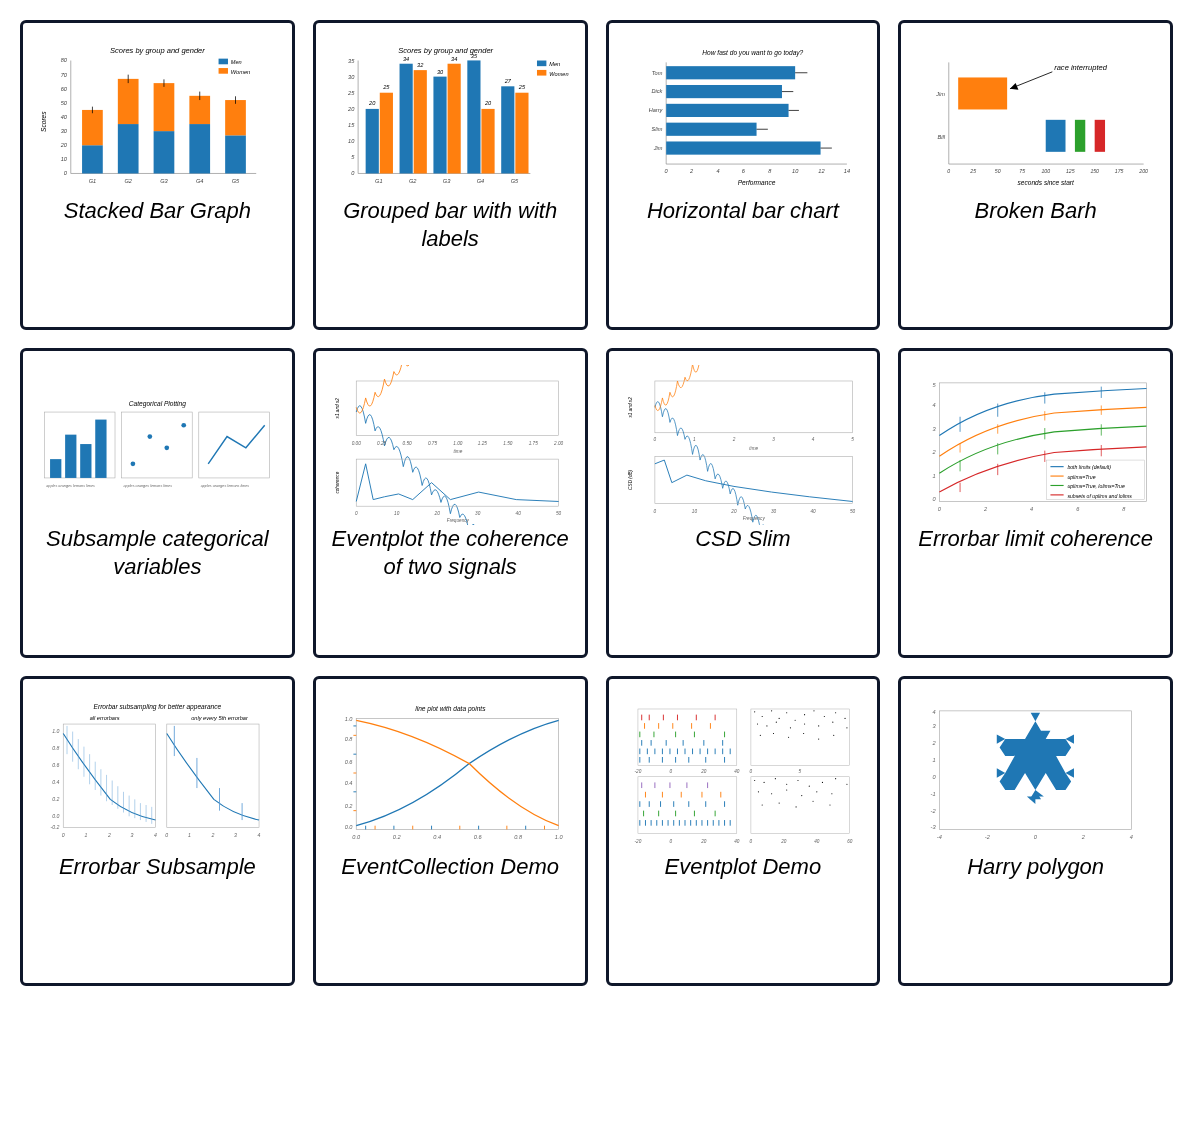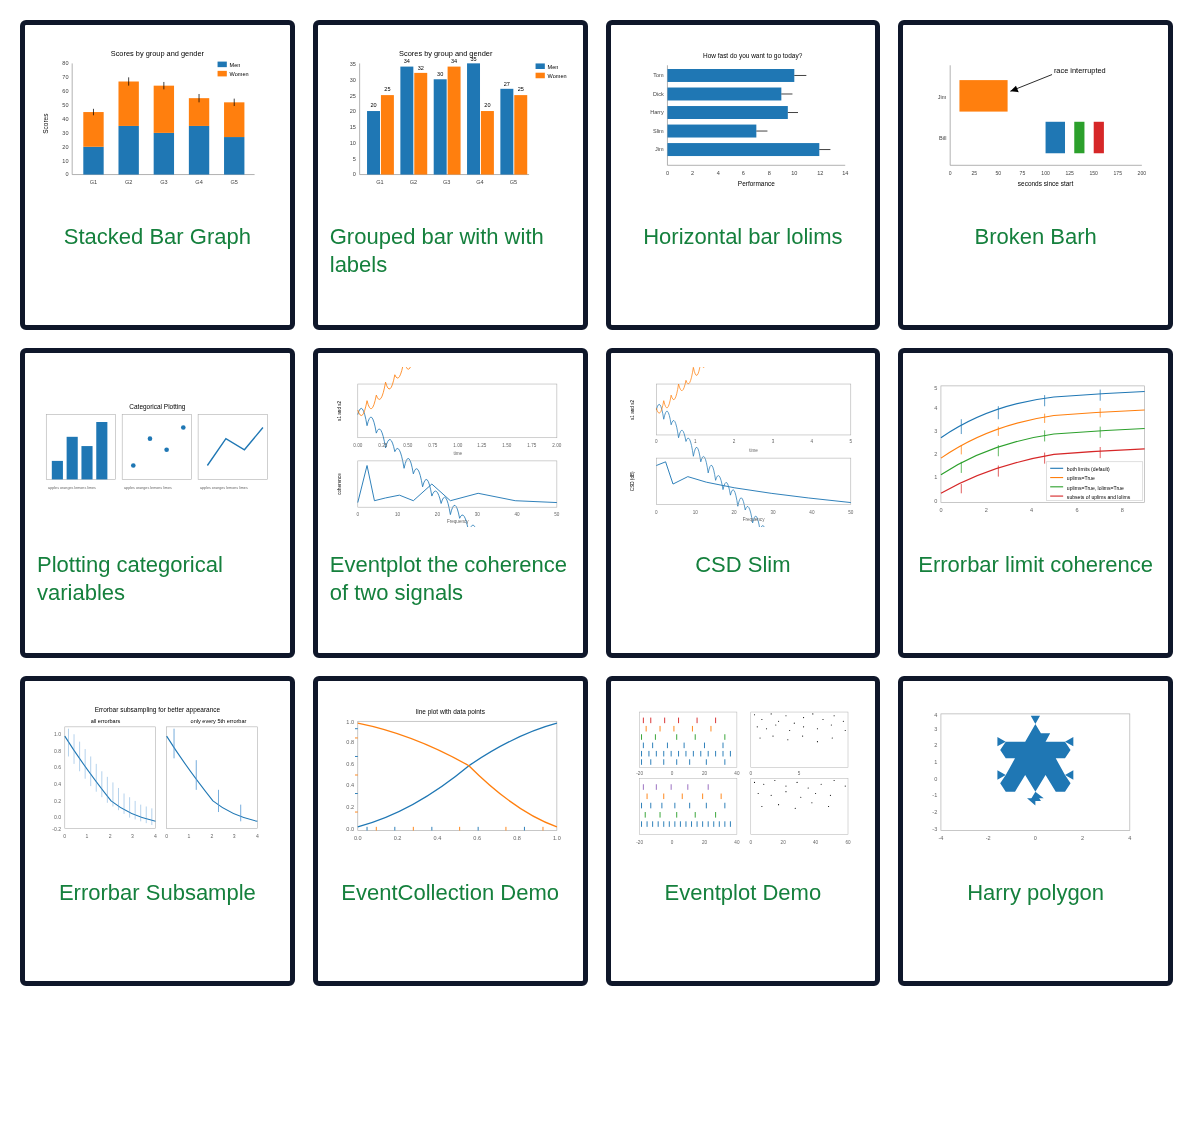--- a/index.html
+++ b/index.html
@@ -9,42 +9,42 @@
     font-family: -apple-system, BlinkMacSystemFont, "Segoe UI", Helvetica, Arial, sans-serif;
     background: #fff;
     width: 1193px;
   }
   .grid {
     display: grid;
     grid-template-columns: repeat(4, 1fr);
     gap: 18px;
   }
   .card {
-    border: 5px solid #0f172a;
+    border: 3px solid #0f172a;
     border-radius: 6px;
     padding: 14px 12px 20px 12px;
     display: flex;
     flex-direction: column;
     align-items: center;
     cursor: pointer;
     min-height: 310px;
+    font-style: italic;
   }
   .thumb {
     width: 100%;
     height: 160px;
     display: flex;
     align-items: center;
     justify-content: center;
     overflow: hidden;
   }
   .thumb svg { width: 100%; height: 100%; }
   .title {
-    margin-top: 24px;
-    text-align: left;
-    color: #15803d;
+    text-align: center;
+    color: #000000;
     font-size: 22px;
     line-height: 1.25;
     font-weight: 400;
   }
 </style>
 </head>
 <body>
 
 <div class="grid">
 
@@ -198,21 +198,21 @@
             <text x="103" y="140">4</text>
             <text x="130" y="140">6</text>
           <text x="158" y="140">8</text>
             <text x="185" y="140">10</text>
             <text x="213" y="140">12</text>
             <text x="240" y="140">14</text>
         </g>
         <text x="144" y="152" text-anchor="middle" font-size="7">Performance</text>
       </svg>
     </div>
-    <div class="title">Horizontal bar lolims</div>
+    <div class="title">Horizontal bar chart</div>
   </div>
 
   <div class="card">
     <div class="thumb">
       <svg viewBox="0 0 260 160">
         <line x1="38" y1="22" x2="38" y2="130" stroke="#888" stroke-width="0.7"></line>
         <line x1="38" y1="130" x2="245" y2="130" stroke="#888" stroke-width="0.7"></line>
 
         <g font-size="6" fill="#444" text-anchor="end">
           <text x="34" y="58">Jim</text>
@@ -264,21 +264,21 @@
 
         <rect x="174" y="20" width="75" height="70" fill="none" stroke="#aaa" stroke-width="0.6"></rect>
         <polyline points="184,75 204,46 224,58 244,34" stroke="#1f77b4" stroke-width="1.5" fill="none"></polyline>
         <g font-size="4" fill="#666">
           <text x="12" y="100">apples oranges lemons limes</text>
           <text x="94" y="100">apples  oranges  lemons  limes</text>
           <text x="176" y="100">apples  oranges  lemons  limes</text>
         </g>
       </svg>
     </div>
-    <div class="title">Plotting categorical variables</div>
+    <div class="title">Subsample categorical variables</div>
   </div>
 
   <div class="card">
     <div class="thumb">
       <svg viewBox="0 0 260 160">
         <rect x="30" y="12" width="215" height="58" fill="none" stroke="#aaa" stroke-width="0.6"></rect>
         <path d="M30 45 q5 -18 10 12 q5 -22 10 8 q5 -14 10 16 q5 -20 10 4 q5 -12 10 18 q5 -24 10 6 q5 -16 10 14 q5 -20 10 10 q5 -14 10 8 q5 -18 10 12 q5 -22 10 4 q5 -12 10 16 q5 -20 10 6 q5 -14 10 12 q5 -18 10 8 q5 -16 10 10 q5 -20 10 6 q5 -12 10 14 q5 -18 10 8 q5 -14 10 10" stroke="#1f77b4" stroke-width="0.9" fill="none"></path>
         <path d="M30 40 q5 16 10 -10 q5 20 10 -6 q5 14 10 -14 q5 18 10 -8 q5 12 10 -16 q5 22 10 -4 q5 16 10 -12 q5 20 10 -8 q5 14 10 -10 q5 18 10 -6 q5 22 10 -12 q5 14 10 -8 q5 20 10 -10 q5 16 10 -6 q5 18 10 -12 q5 14 10 -8 q5 20 10 -10 q5 12 10 -6 q5 18 10 -12 q5 14 10 -8" stroke="#ff7f0e" stroke-width="0.9" fill="none"></path>
         <g font-size="5" fill="#666" text-anchor="middle">
           <text x="30" y="80">0.00</text>

